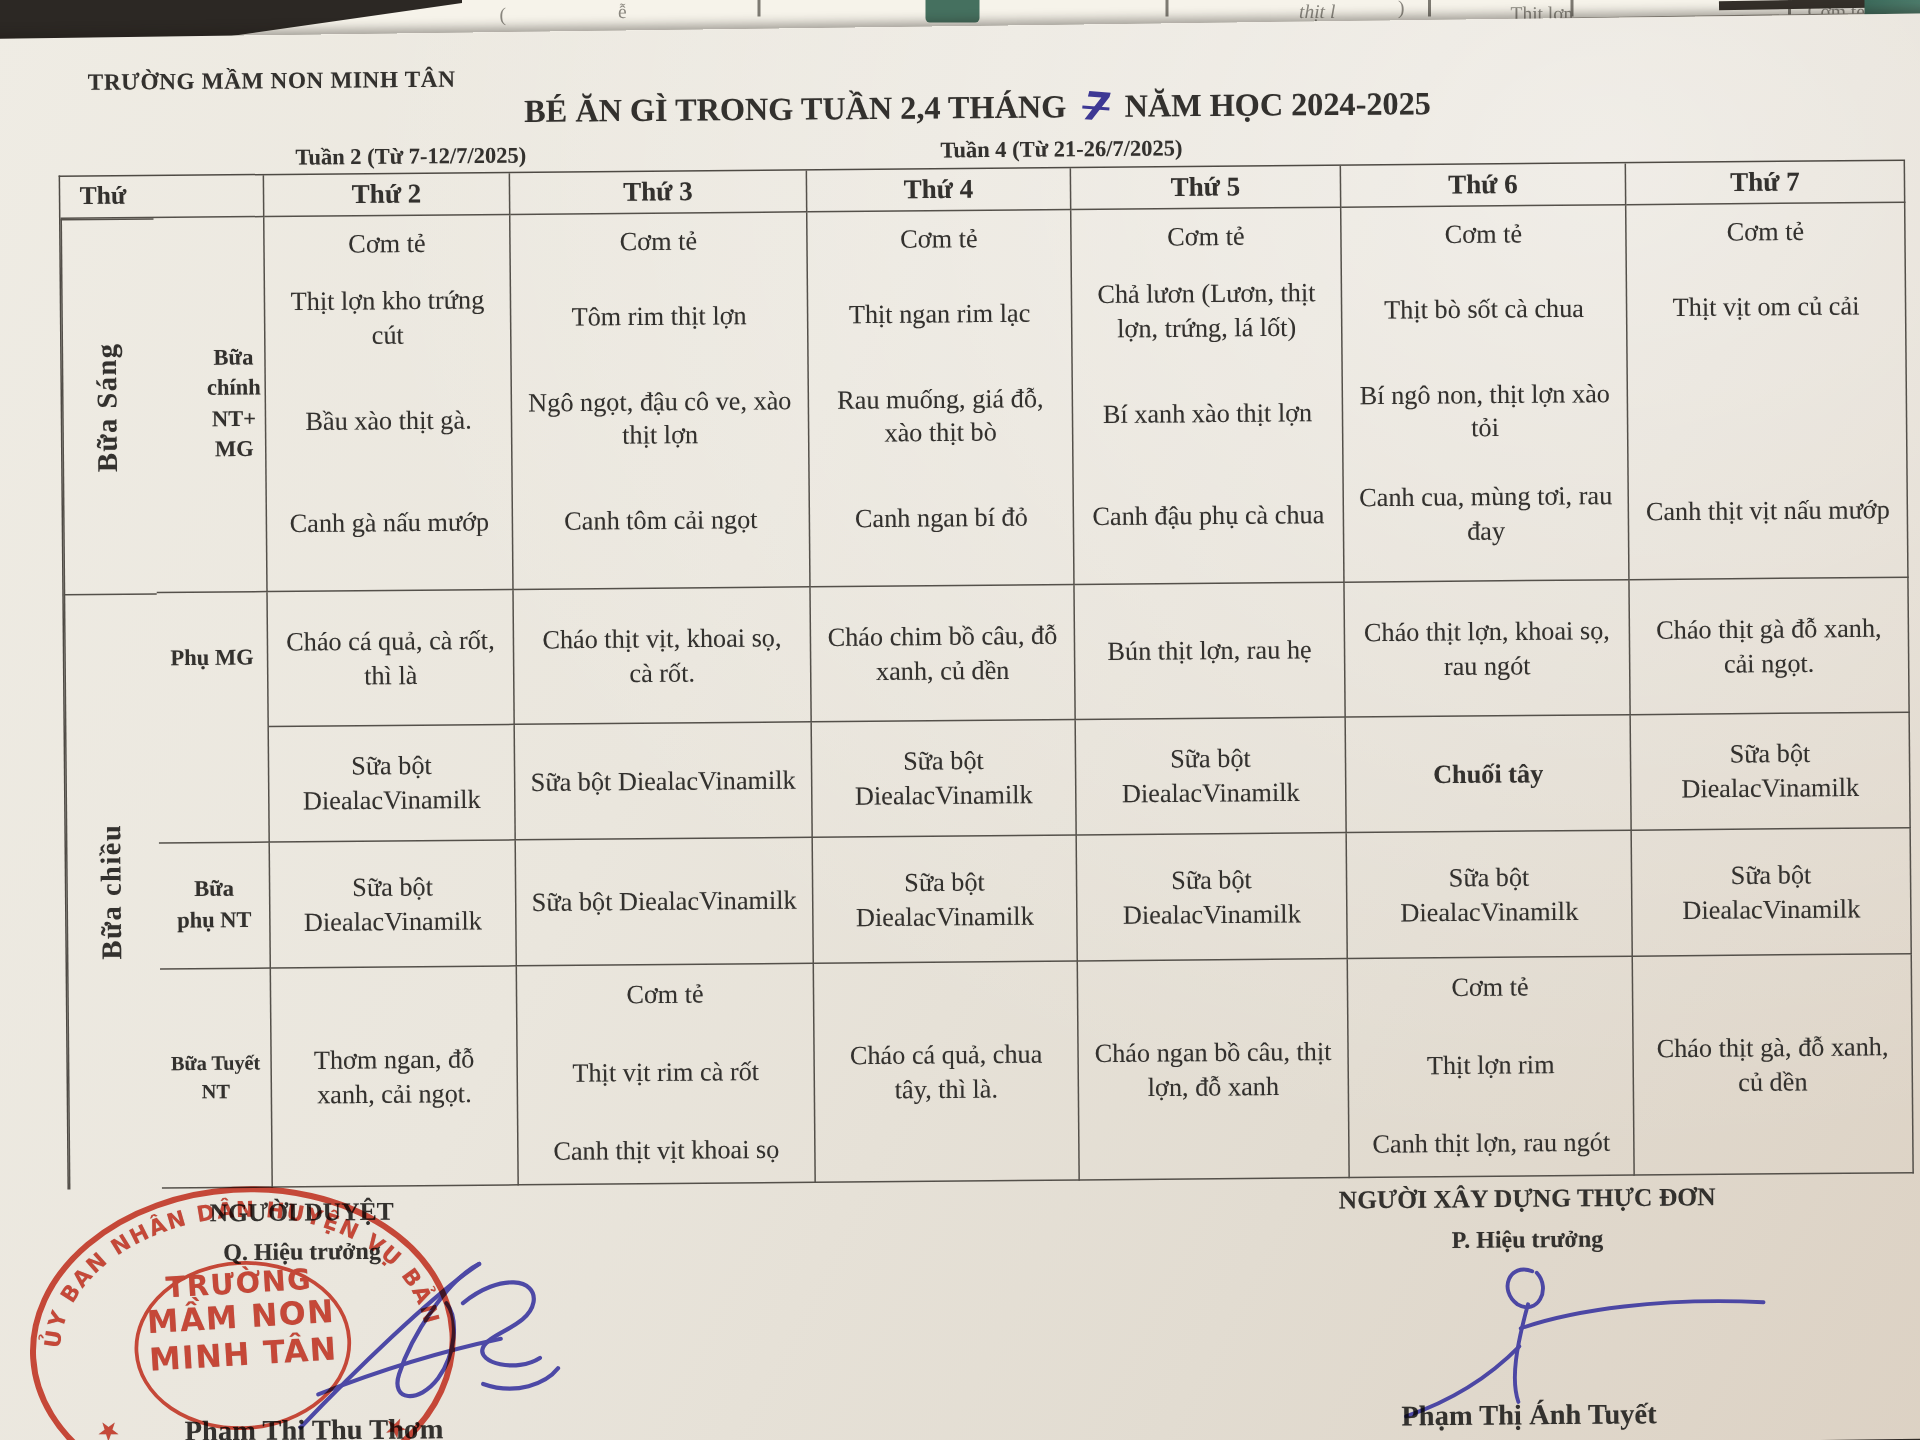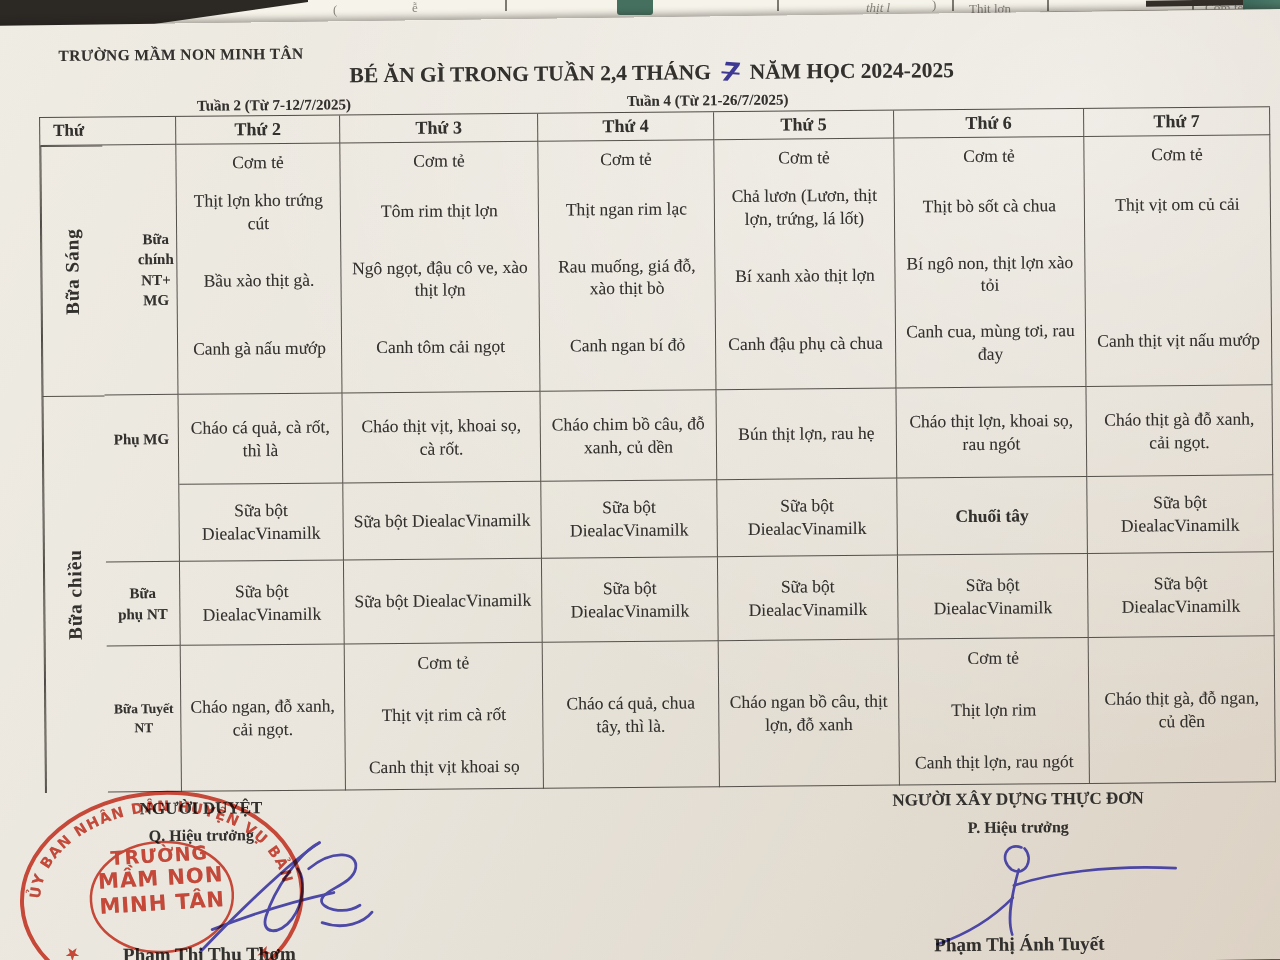--- a/index.html
+++ b/index.html
@@ -83,21 +83,21 @@
 </head>
 <body>
 
 <div class="photo">
 
   <div class="underlay"></div>
   <span class="scrap" style="left:333px;top:2px;">(</span>
   <span class="scrap" style="left:412px;top:0;">ễ</span>
   <span class="scrap" style="left:866px;top:0;font-style:italic;">thịt l</span>
   <span class="scrap" style="left:932px;top:-3px;">)</span>
-  <span class="scrap" style="left:969px;top:1px;">Thịt lợn</span>
+  <span class="scrap" style="left:1007px;top:1px;">Thịt lợn</span>
   <span class="scrap" style="left:1205px;top:0;">Cơm tẻ</span>
   <div class="tick" style="left:505px;"></div>
   <div class="tick" style="left:777px;"></div>
   <div class="tick" style="left:952px;"></div>
   <div class="tick" style="left:1047px;"></div>
   <div class="tick" style="left:1192px;"></div>
   <div class="hairline"></div>
   <div class="dark-tl"></div>
   <div class="dark-tr"></div>
   <div class="green-tab"></div>
@@ -187,40 +187,40 @@
         <div class="tc center" style="grid-area: 4 / 6;">Sữa bột DiealacVinamilk</div>
         <div class="tc center bold" style="grid-area: 4 / 7;">Chuối tây</div>
         <div class="tc center" style="grid-area: 4 / 8;">Sữa bột DiealacVinamilk</div>
         <div class="tc center" style="grid-area: 5 / 3;">Sữa bột DiealacVinamilk</div>
         <div class="tc center" style="grid-area: 5 / 4;">Sữa bột DiealacVinamilk</div>
         <div class="tc center" style="grid-area: 5 / 5;">Sữa bột DiealacVinamilk</div>
         <div class="tc center" style="grid-area: 5 / 6;">Sữa bột DiealacVinamilk</div>
         <div class="tc center" style="grid-area: 5 / 7;">Sữa bột DiealacVinamilk</div>
         <div class="tc center" style="grid-area: 5 / 8;">Sữa bột DiealacVinamilk</div>
         <div class="tc center" style="grid-area: 6 / 3;">
-          <div class="mi">Cháo ngan, đỗ xanh, cải ngọt.</div>
+          <div class="mi">Thơm ngan, đỗ xanh, cải ngọt.</div>
         </div>
         <div class="tc spread" style="grid-area: 6 / 4;">
           <div class="mi">Cơm tẻ</div>
           <div class="mi">Thịt vịt rim cà rốt</div>
           <div class="mi">Canh thịt vịt khoai sọ</div>
         </div>
         <div class="tc center" style="grid-area: 6 / 5;">
           <div class="mi">Cháo cá quả, chua tây, thì là.</div>
         </div>
         <div class="tc center" style="grid-area: 6 / 6;">
           <div class="mi">Cháo ngan bồ câu, thịt lợn, đỗ xanh</div>
         </div>
         <div class="tc spread" style="grid-area: 6 / 7;">
           <div class="mi">Cơm tẻ</div>
           <div class="mi">Thịt lợn rim</div>
           <div class="mi">Canh thịt lợn, rau ngót</div>
         </div>
         <div class="tc center" style="grid-area: 6 / 8;">
-          <div class="mi">Cháo thịt gà, đỗ ngan, củ dền</div>
+          <div class="mi">Cháo thịt gà, đỗ xanh, củ dền</div>
         </div>
       </div>
 
     <div class="f-title fl-title">NGƯỜI DUYỆT</div>
     <div class="f-role fl-role">Q. Hiệu trưởng</div>
     <div class="f-name fl-name">Phạm Thị Thu Thơm</div>
     <div class="f-title fr-title">NGƯỜI XÂY DỰNG THỰC ĐƠN</div>
     <div class="f-role fr-role">P. Hiệu trưởng</div>
     <div class="f-name fr-name">Phạm Thị Ánh Tuyết</div>
 

